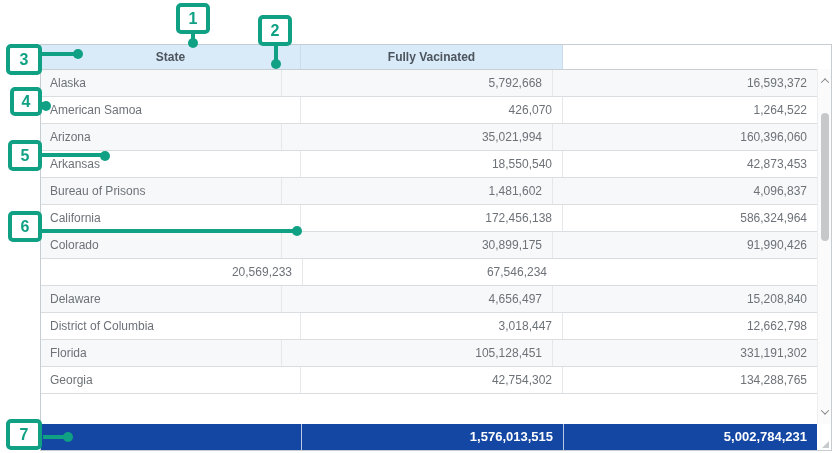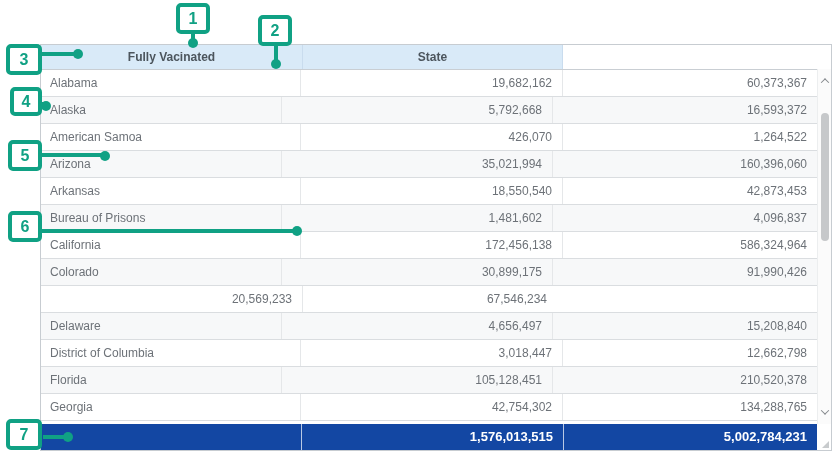--- a/index.html
+++ b/index.html
@@ -78,32 +78,27 @@
   .co7-box{left:6px;top:419px;}             .co7-stem{left:43px;top:435px;width:22px;height:4px;} .co7-dot{left:63px;top:432px;}
 </style>
 </head>
 <body>
 
 <div class="canvas">
 
   <div class="table-widget">
 
     <div class="thead">
+      <div class="hcell c0">State</div>
       <div class="hcell c1">Fully Vacinated</div>
-      <div class="hcell c0">State</div>
       <div class="hcell c2">Total Vaccinations</div>
       <div class="hspacer"></div>
     </div>
 
     <div class="tbody">
-        <div class="trow">
-          <div class="cell c0">Alabama</div>
-          <div class="cell c1">19,682,162</div>
-          <div class="cell c2">60,373,367</div>
-        </div>
         <div class="trow alt">
           <div class="cell c0">Alaska</div>
           <div class="cell c1">5,792,668</div>
           <div class="cell c2">16,593,372</div>
         </div>
         <div class="trow">
           <div class="cell c0">American Samoa</div>
           <div class="cell c1">426,070</div>
           <div class="cell c2">1,264,522</div>
         </div>
@@ -142,21 +137,21 @@
           <div class="cell c2">15,208,840</div>
         </div>
         <div class="trow">
           <div class="cell c0">District of Columbia</div>
           <div class="cell c1">3,018,447</div>
           <div class="cell c2">12,662,798</div>
         </div>
         <div class="trow alt">
           <div class="cell c0">Florida</div>
           <div class="cell c1">105,128,451</div>
-          <div class="cell c2">210,520,378</div>
+          <div class="cell c2">331,191,302</div>
         </div>
         <div class="trow">
           <div class="cell c0">Georgia</div>
           <div class="cell c1">42,754,302</div>
           <div class="cell c2">134,288,765</div>
         </div>
       </div>
 
     <div class="scrollbar">
       <div class="sb-btn up">

